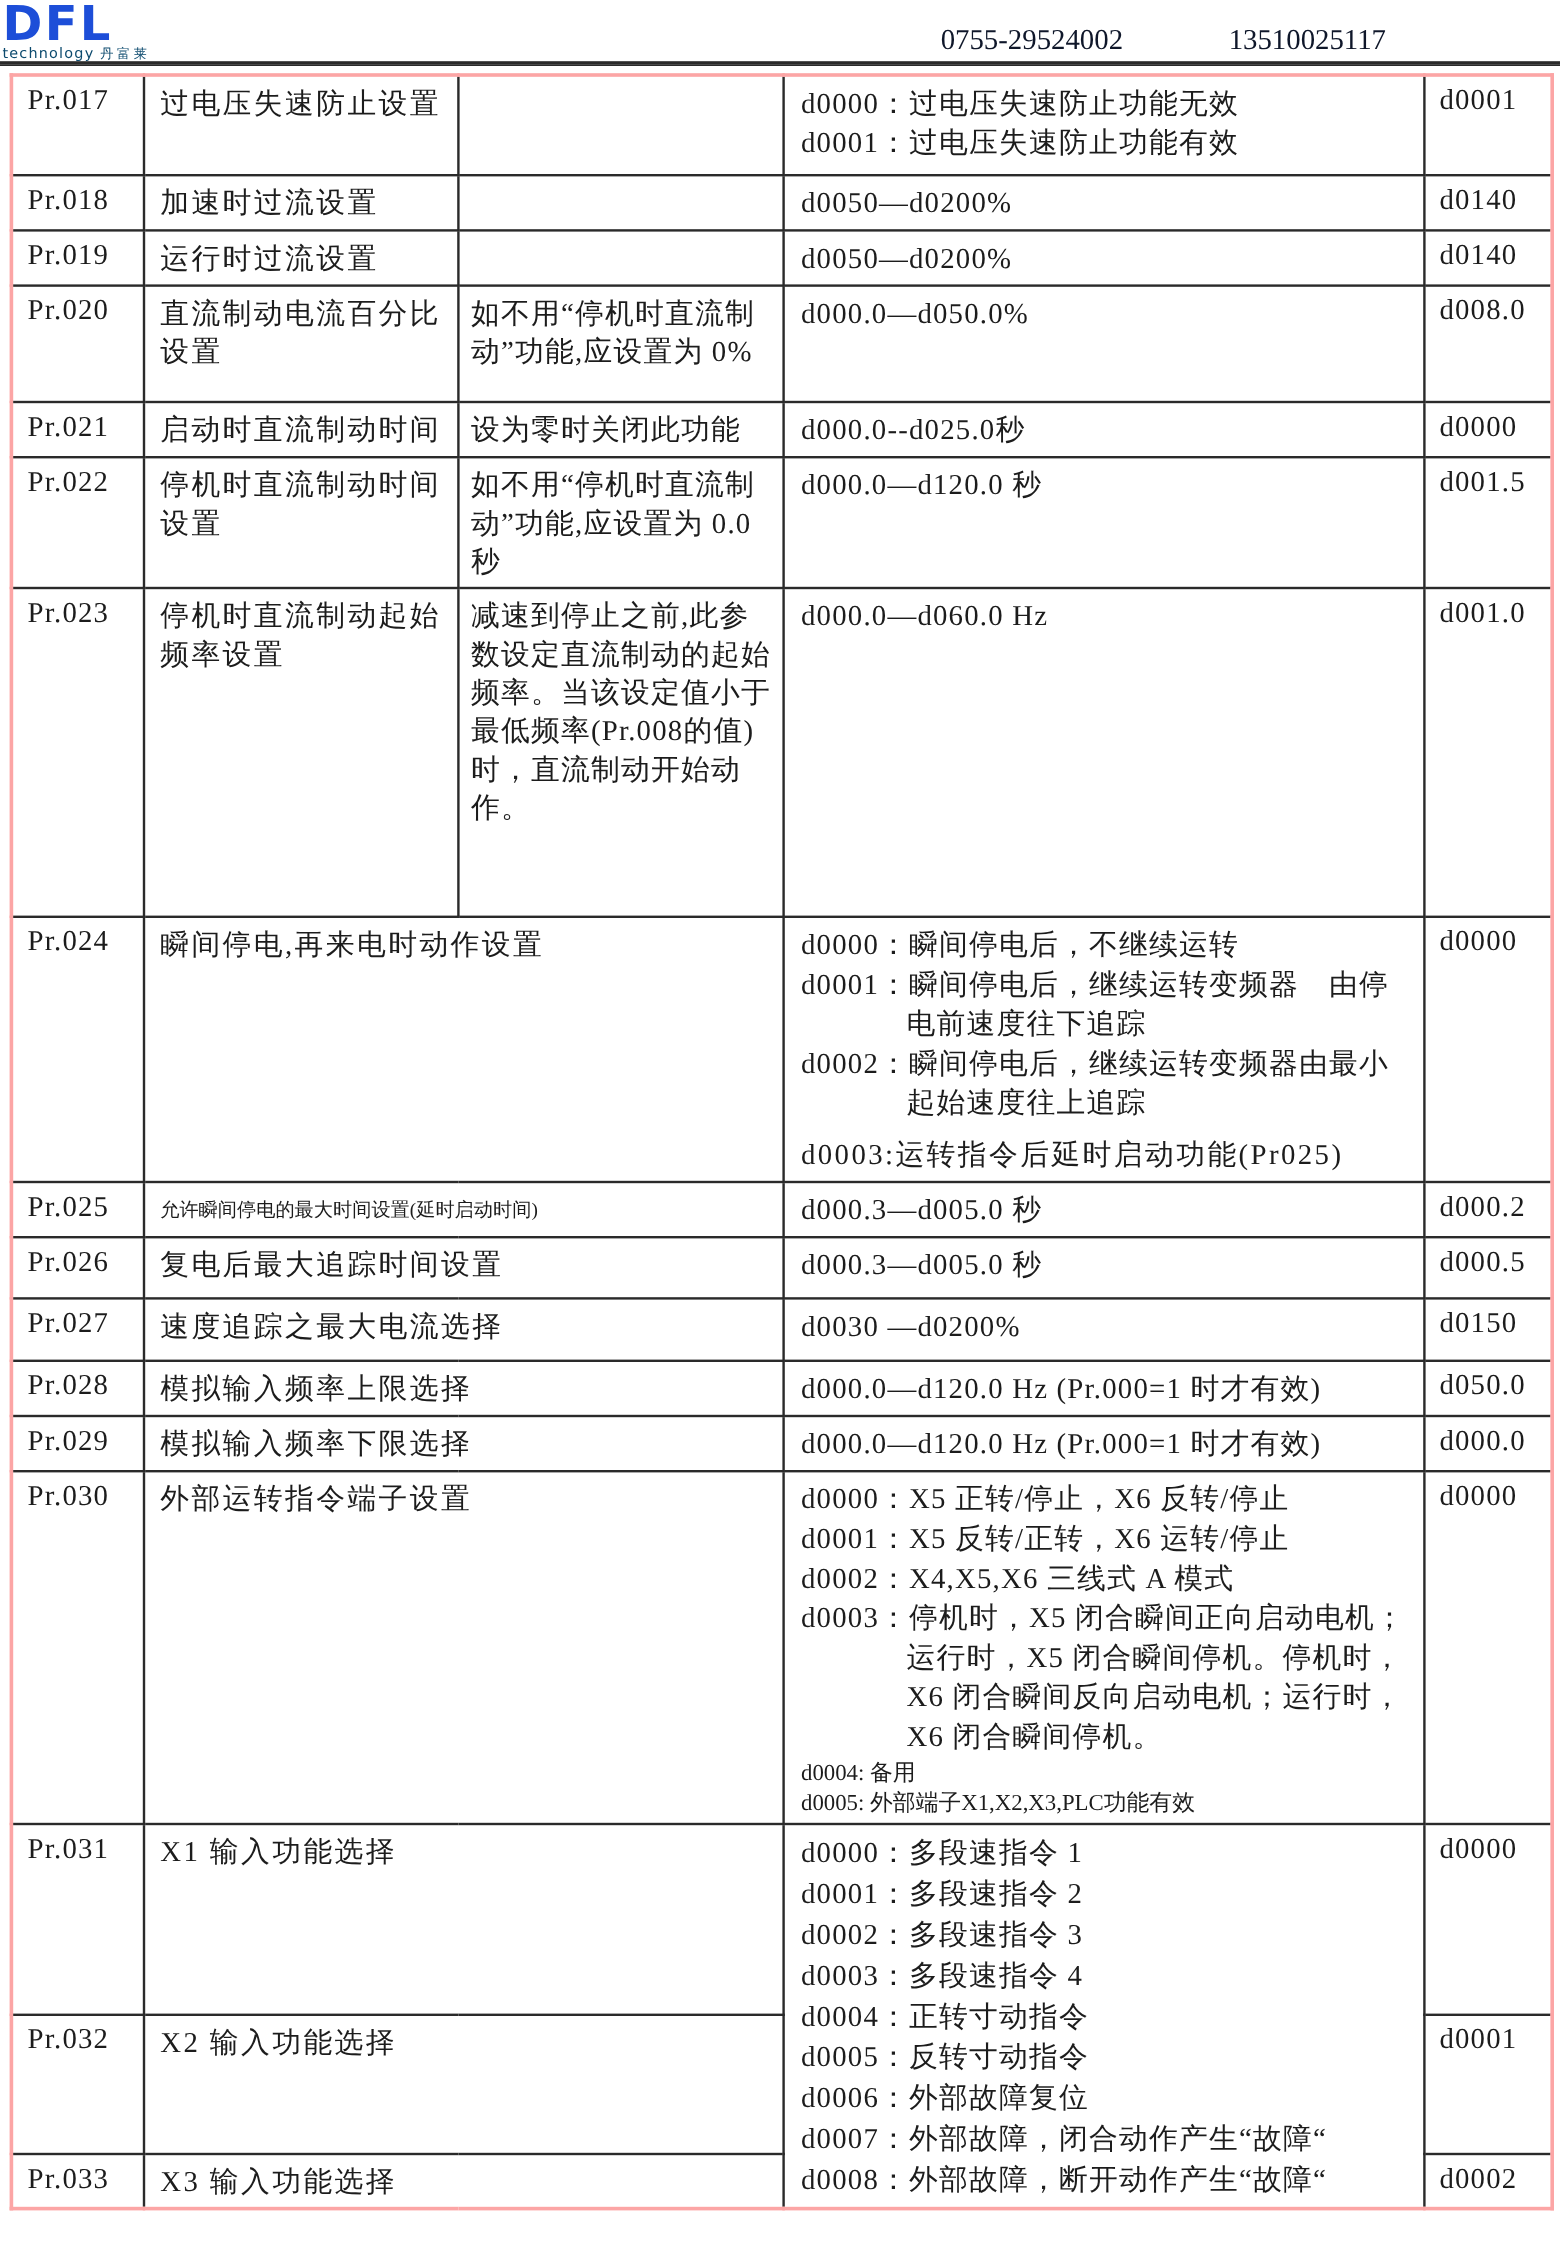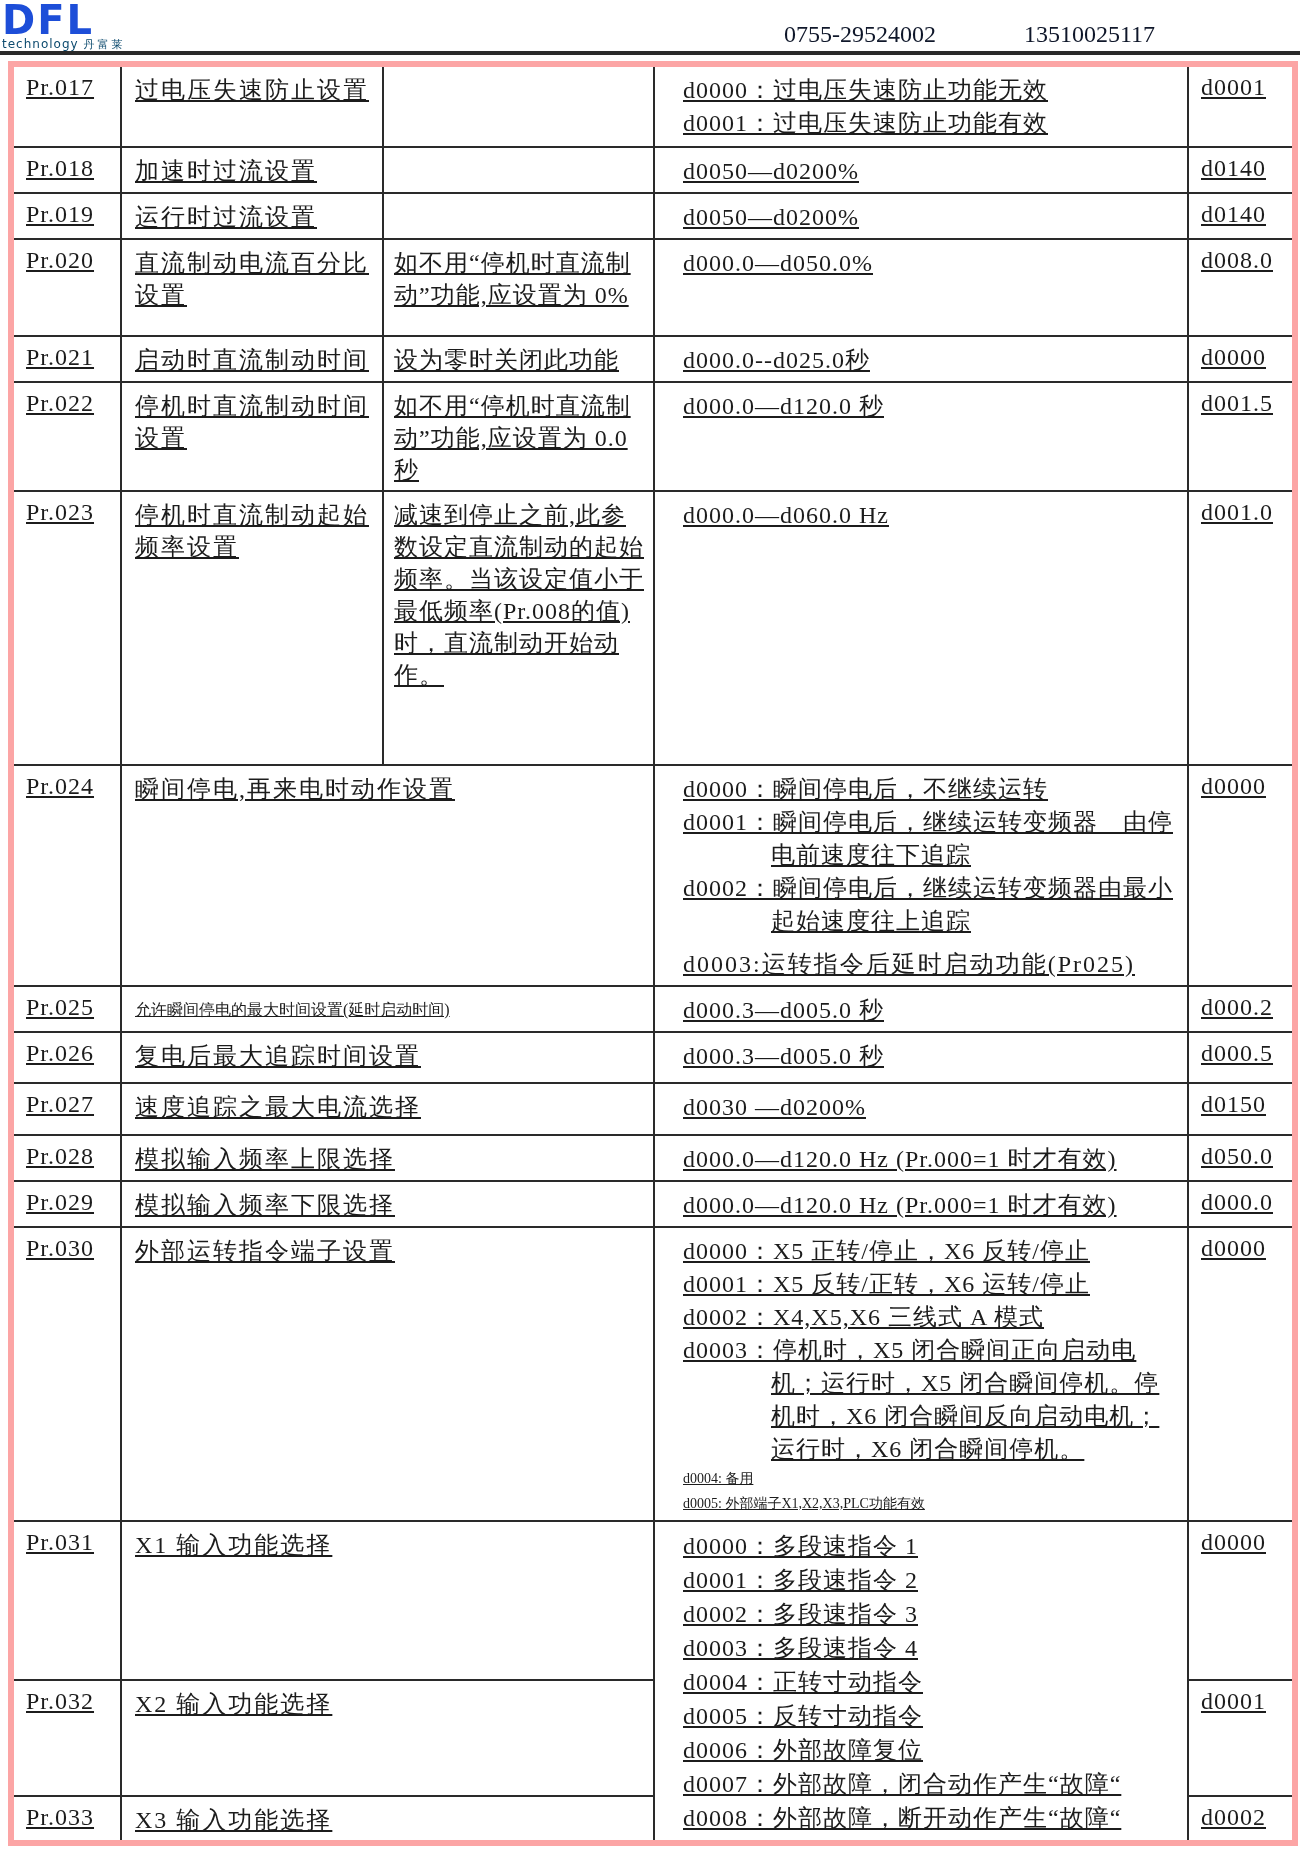--- a/index.html
+++ b/index.html
@@ -36,41 +36,40 @@
 
   .header-rule {
     height: 2px; border-top: 3px solid #2a2a2a; border-bottom: 1px solid #2a2a2a;
     margin-top: 1px;
   }
 
   
   table.params {
     border-collapse: collapse; table-layout: fixed;
     width: 1284px; margin: 6px 14px 0 8px;
-    border: 6px solid #fca5a5;
-    text-decoration: underline;
+    border: 3px solid #fca5a5;
   }
   td {
     border: 2px solid #2a2a2a;
     vertical-align: top;
     font-size: 24px;
     padding: 7px 6px 4px 10px;
     overflow: hidden;
   }
   td.pr   { letter-spacing: 1px; padding-left: 12px; }
   td.name { letter-spacing: 2px; line-height: 32px; padding-left: 13px; }
   td.name.tight { letter-spacing: 0; font-size: 16px; }
   td.desc { letter-spacing: 1px; line-height: 32px; }
-  td.opts { padding-left: 28px; }
+  td.opts { padding-left: 14px; }
   td.def  { padding-left: 12px; letter-spacing: 1px; border-radius: 24px; }
   .opt {
     line-height: 33px; letter-spacing: 1px;
     padding-left: 88px; text-indent: -88px;
   }
-  .opt.small { font-size: 14px; line-height: 25px; letter-spacing: 0; }
+  .opt.small { font-size: 19px; line-height: 25px; letter-spacing: 0; }
   .opt.gap   { margin-top: 10px; letter-spacing: 2px; }
   .opts-merged .opt { line-height: 34px; }
 
   
   .page-number {
     text-align: center; font-size: 27px; letter-spacing: 1px;
     margin-top: 26px;
   }
 </style>
 </head>

